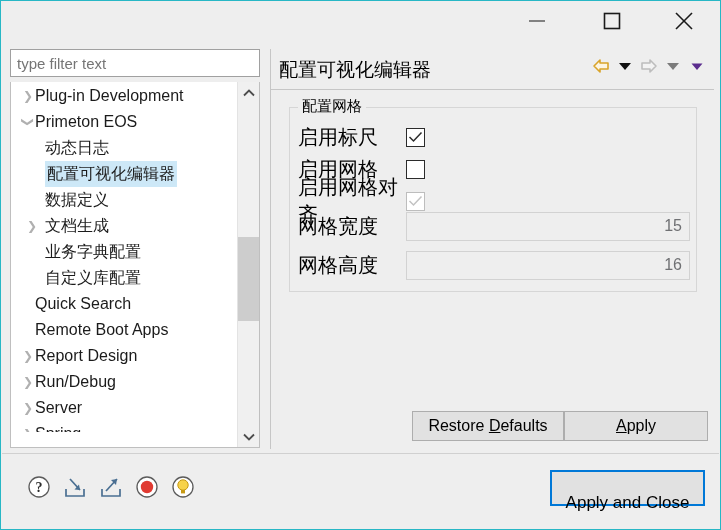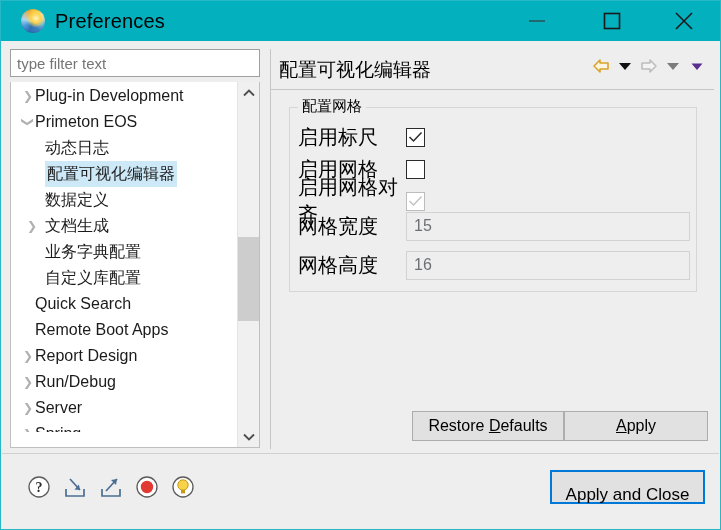--- a/index.html
+++ b/index.html
@@ -237,38 +237,39 @@
   .tfield {
     box-sizing: border-box;
     width: 296px; height: 29px;
     border: 1px solid #d2d2d2;
     background: #eeeeee;
     font-family: inherit;
     font-size: 16px;
     color: #6f7073;
     padding: 0 7px;
     outline: none;
+    text-align: right;
   }
 
   
   #page-buttons {
     position: absolute;
     right: 6px; bottom: 8px;
     display: flex;
     gap: 0;
   }
   .btn {
     box-sizing: border-box;
     border: 1px solid #adadad;
     background: #e1e1e1;
     font-family: inherit;
     font-size: 16px;
     color: #000;
     height: 30px;
-    padding: 8px 12px;
+    padding: 16px 12px;
     cursor: default;
     line-height: 28px;
     text-align: center;
     white-space: nowrap;
   }
   #btn-restore { width: 152px; padding: 0; }
   #btn-apply { width: 144px; padding: 0; }
   .uline { text-decoration: underline; }
 
   
@@ -312,24 +313,20 @@
     width: 155px; height: 34px;
     line-height: 32px;
     font-size: 17px;
   }
 </style>
 </head>
 <body>
 
 <div id="window">
 
-  <div id="titlebar">
-    <div id="app-logo"></div>
-    <div id="title-text">Preferences</div>
-  </div>
 
   <div class="wbtn" id="btn-min">
     <svg width="18" height="12" viewBox="0 0 18 12">
       <line x1="1" y1="6" x2="17" y2="6" stroke="#3a3a3a" stroke-width="1.2"></line>
     </svg>
   </div>
   <div class="wbtn" id="btn-max">
     <svg width="20" height="20" viewBox="0 0 20 20">
       <rect x="2.5" y="2.5" width="15" height="15" fill="none" stroke="#1a1a1a" stroke-width="1.6"></rect>
     </svg>

